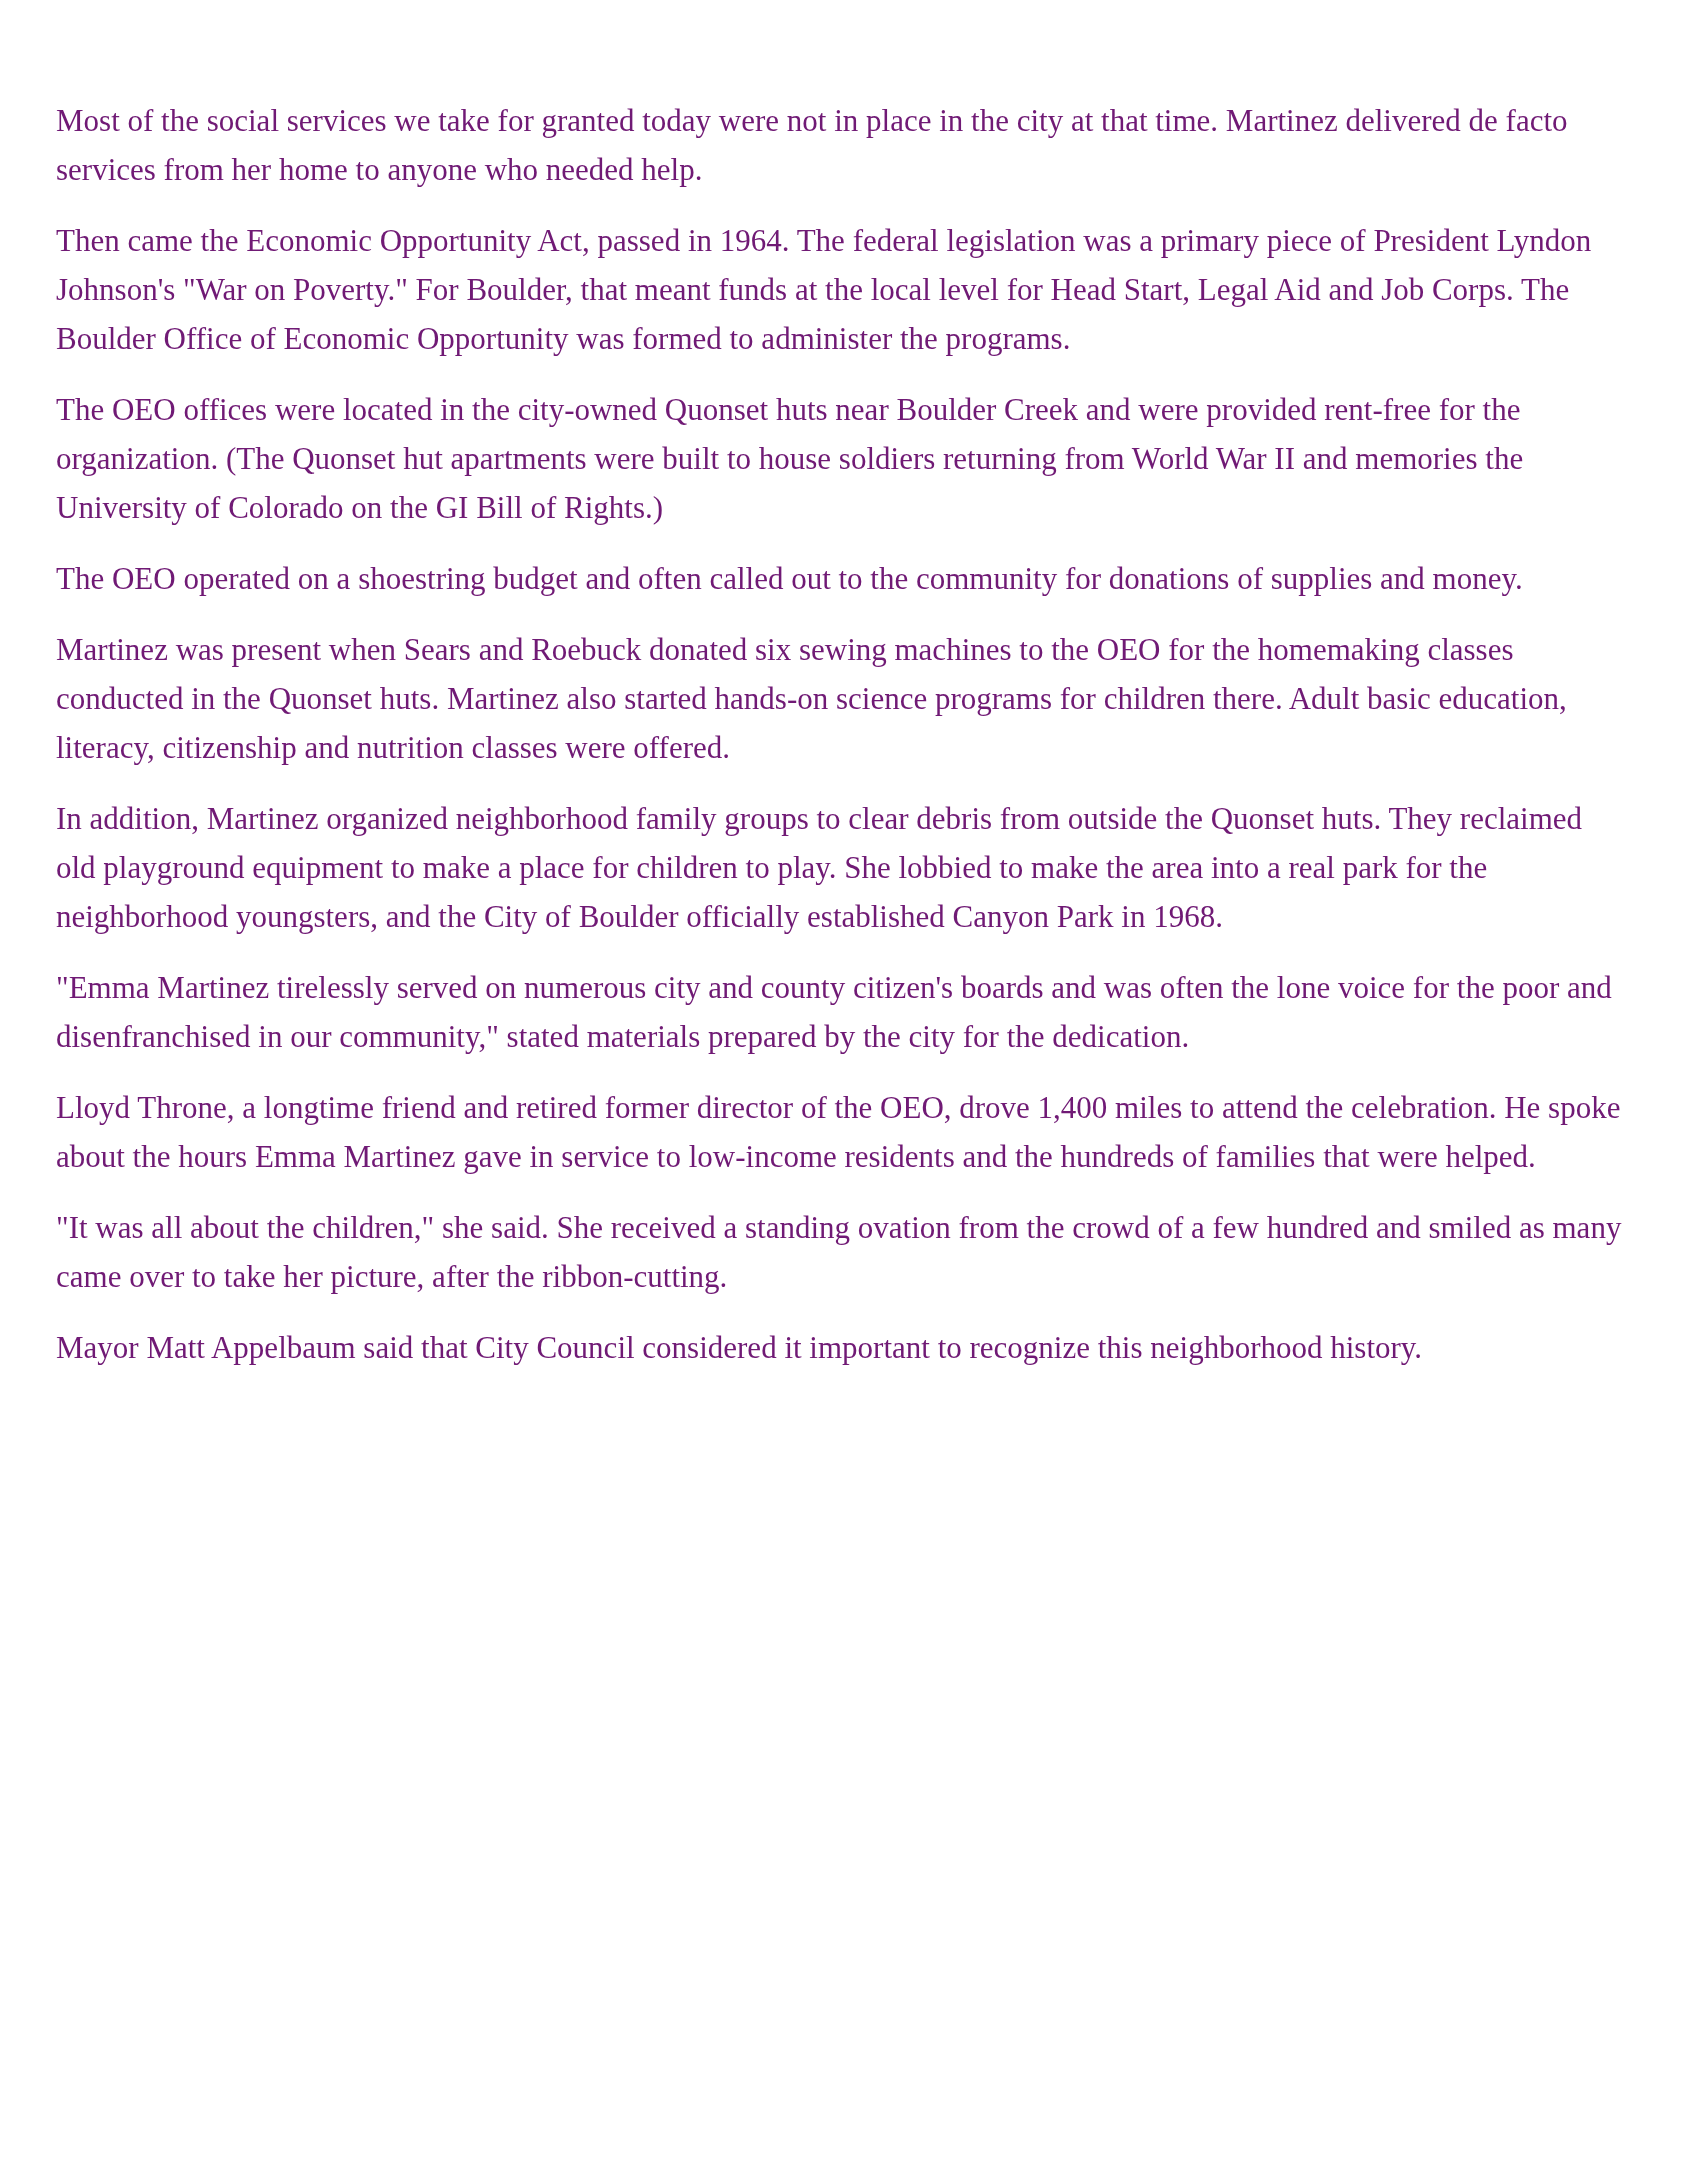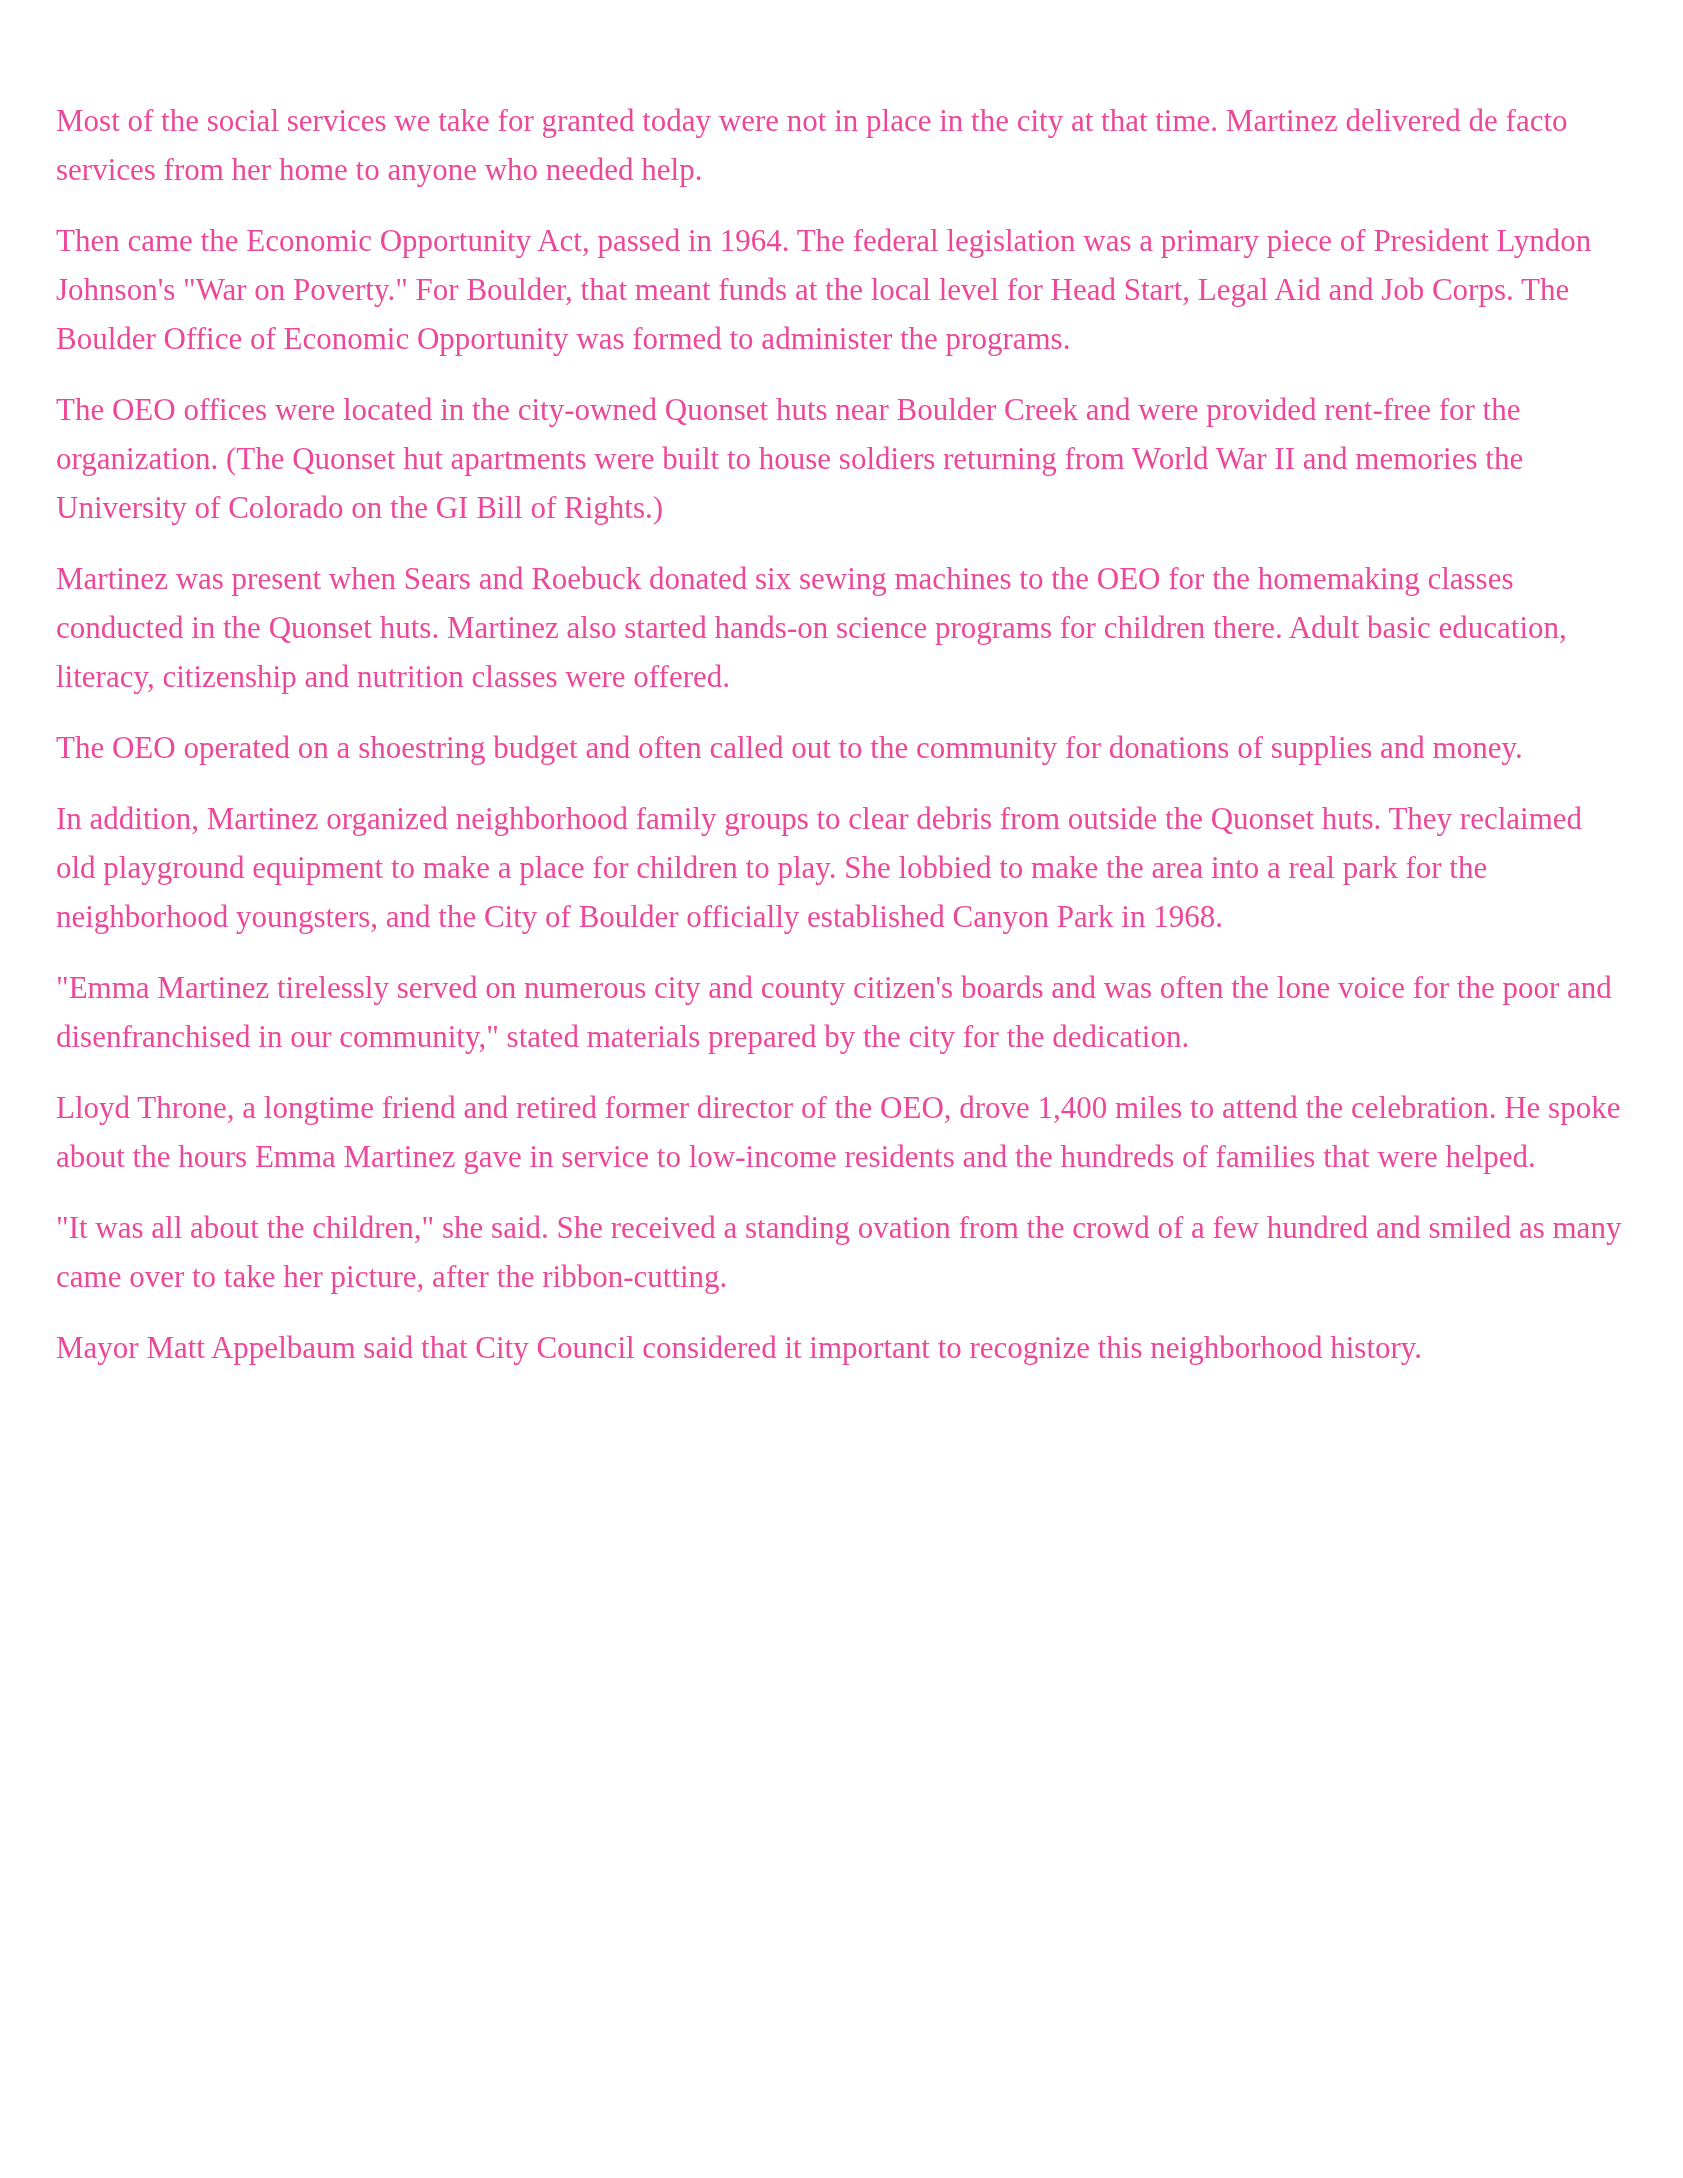--- a/index.html
+++ b/index.html
@@ -13,33 +13,33 @@
     overflow: hidden;
   }
   .article {
     box-sizing: border-box;
     padding: 96px 54px 0 56px;
   }
   .para {
     font-family: "Liberation Serif", serif;
     font-size: 31px;
     line-height: 49px;
-    color: #ec4899;
+    color: #701a75;
     margin: 0 0 22px 0;
     text-align: left;
   }
 </style>
 </head>
 <body>
 
 <main class="article">
   <p class="para">Most of the social services we take for granted today were not in place in the city at that time. Martinez delivered de facto services from her home to anyone who needed help.</p>
   <p class="para">Then came the Economic Opportunity Act, passed in 1964. The federal legislation was a primary piece of President Lyndon Johnson's "War on Poverty." For Boulder, that meant funds at the local level for Head Start, Legal Aid and Job Corps. The Boulder Office of Economic Opportunity was formed to administer the programs.</p>
   <p class="para">The OEO offices were located in the city-owned Quonset huts near Boulder Creek and were provided rent-free for the organization. (The Quonset hut apartments were built to house soldiers returning from World War II and memories the University of Colorado on the GI Bill of Rights.)</p>
+  <p class="para">The OEO operated on a shoestring budget and often called out to the community for donations of supplies and money.</p>
   <p class="para">Martinez was present when Sears and Roebuck donated six sewing machines to the OEO for the homemaking classes conducted in the Quonset huts. Martinez also started hands-on science programs for children there. Adult basic education, literacy, citizenship and nutrition classes were offered.</p>
-  <p class="para">The OEO operated on a shoestring budget and often called out to the community for donations of supplies and money.</p>
   <p class="para">In addition, Martinez organized neighborhood family groups to clear debris from outside the Quonset huts. They reclaimed old playground equipment to make a place for children to play. She lobbied to make the area into a real park for the neighborhood youngsters, and the City of Boulder officially established Canyon Park in 1968.</p>
   <p class="para">"Emma Martinez tirelessly served on numerous city and county citizen's boards and was often the lone voice for the poor and disenfranchised in our community," stated materials prepared by the city for the dedication.</p>
   <p class="para">Lloyd Throne, a longtime friend and retired former director of the OEO, drove 1,400 miles to attend the celebration. He spoke about the hours Emma Martinez gave in service to low-income residents and the hundreds of families that were helped.</p>
   <p class="para">"It was all about the children," she said. She received a standing ovation from the crowd of a few hundred and smiled as many came over to take her picture, after the ribbon-cutting.</p>
   <p class="para">Mayor Matt Appelbaum said that City Council considered it important to recognize this neighborhood history.</p>
 </main>
 
 
 </body></html>

